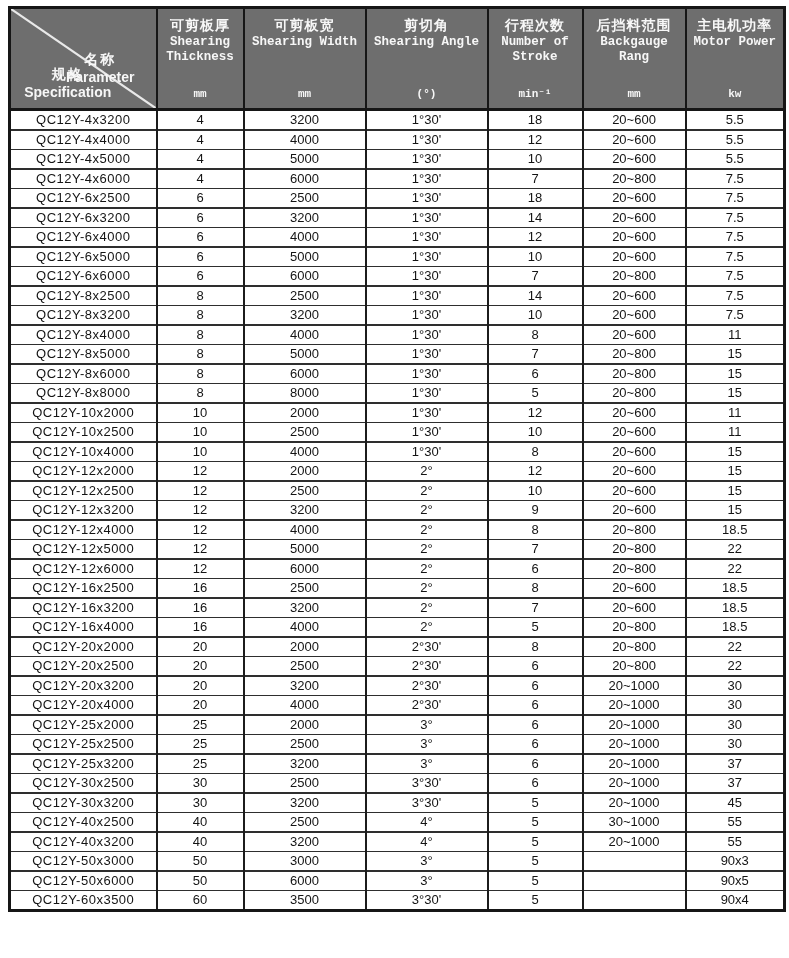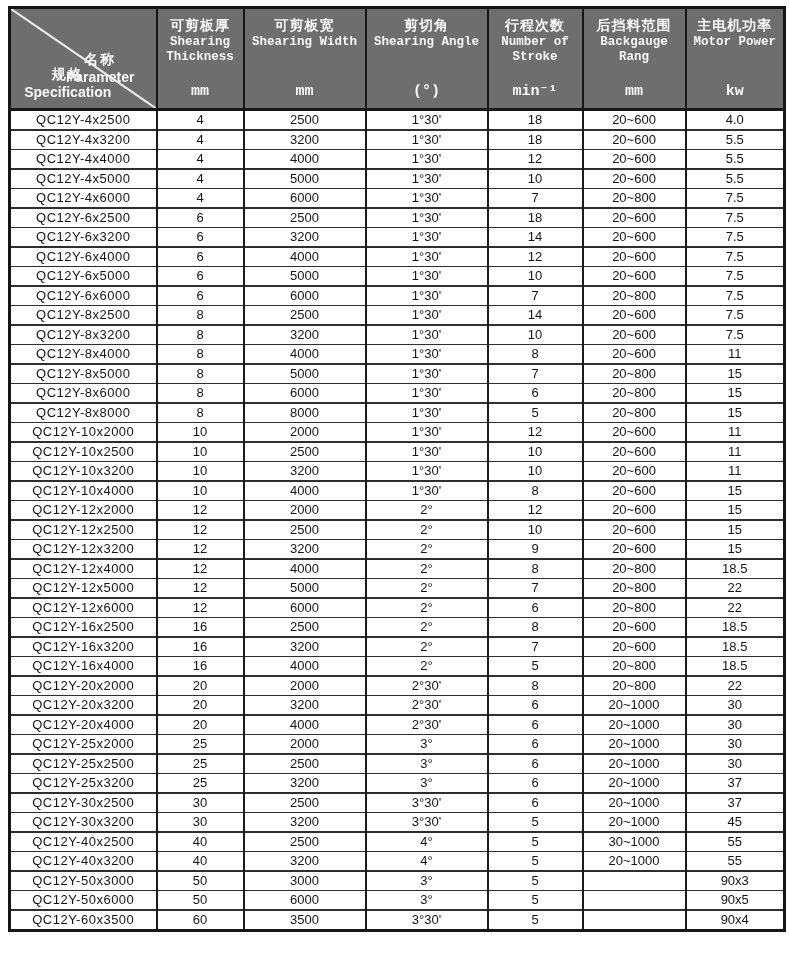--- a/index.html
+++ b/index.html
@@ -31,21 +31,21 @@
   }
   .hwrap {
     height: 99px;
     display: flex;
     flex-direction: column;
     align-items: center;
     font-family: Liberation Mono, monospace;
   }
   .hcn   { font-size: 14px; margin-top: 8px; letter-spacing: 1px; white-space: nowrap; }
   .hen   { font-size: 12.5px; margin-top: 0; line-height: 1.2; }
-  .hunit { font-size: 15px; margin-top: auto; margin-bottom: 8px; font-weight: bold; }
+  .hunit { font-size: 11px; margin-top: auto; margin-bottom: 8px; font-weight: bold; }
 
   
   th.corner { position: relative; padding: 0; }
   .corner-svg { position: absolute; left: 0; top: 0; width: 100%; height: 100%; }
   .corner-top {
     position: absolute; top: 6px; left: 27%; right: 5px;
     text-align: center; line-height: 1.25; margin-top: 36px;
   }
   .corner-bottom {
     position: absolute; bottom: 7px; left: 12px; width: 62%;
@@ -140,29 +140,20 @@
           <div class="hwrap">
             <div class="hcn">主电机功率</div>
             <div class="hen">Motor Power</div>
             <div class="hunit">kw</div>
           </div>
         </th>
       </tr>
     </thead>
     <tbody>
         <tr>
-    <td class="model">QC12Y-4x2500</td>
-    <td>4</td>
-    <td>2500</td>
-    <td>1°30'</td>
-    <td>18</td>
-    <td>20~600</td>
-    <td>4.0</td>
-  </tr>
-        <tr>
     <td class="model">QC12Y-4x3200</td>
     <td>4</td>
     <td>3200</td>
     <td>1°30'</td>
     <td>18</td>
     <td>20~600</td>
     <td>5.5</td>
   </tr>
         <tr>
     <td class="model">QC12Y-4x4000</td>
@@ -296,29 +287,20 @@
     <td>2000</td>
     <td>1°30'</td>
     <td>12</td>
     <td>20~600</td>
     <td>11</td>
   </tr>
         <tr>
     <td class="model">QC12Y-10x2500</td>
     <td>10</td>
     <td>2500</td>
-    <td>1°30'</td>
-    <td>10</td>
-    <td>20~600</td>
-    <td>11</td>
-  </tr>
-        <tr>
-    <td class="model">QC12Y-10x3200</td>
-    <td>10</td>
-    <td>3200</td>
     <td>1°30'</td>
     <td>10</td>
     <td>20~600</td>
     <td>11</td>
   </tr>
         <tr>
     <td class="model">QC12Y-10x4000</td>
     <td>10</td>
     <td>4000</td>
     <td>1°30'</td>
@@ -410,20 +392,29 @@
         <tr>
     <td class="model">QC12Y-20x2000</td>
     <td>20</td>
     <td>2000</td>
     <td>2°30'</td>
     <td>8</td>
     <td>20~800</td>
     <td>22</td>
   </tr>
         <tr>
+    <td class="model">QC12Y-20x2500</td>
+    <td>20</td>
+    <td>2500</td>
+    <td>2°30'</td>
+    <td>6</td>
+    <td>20~800</td>
+    <td>22</td>
+  </tr>
+        <tr>
     <td class="model">QC12Y-20x3200</td>
     <td>20</td>
     <td>3200</td>
     <td>2°30'</td>
     <td>6</td>
     <td>20~1000</td>
     <td>30</td>
   </tr>
         <tr>
     <td class="model">QC12Y-20x4000</td>

